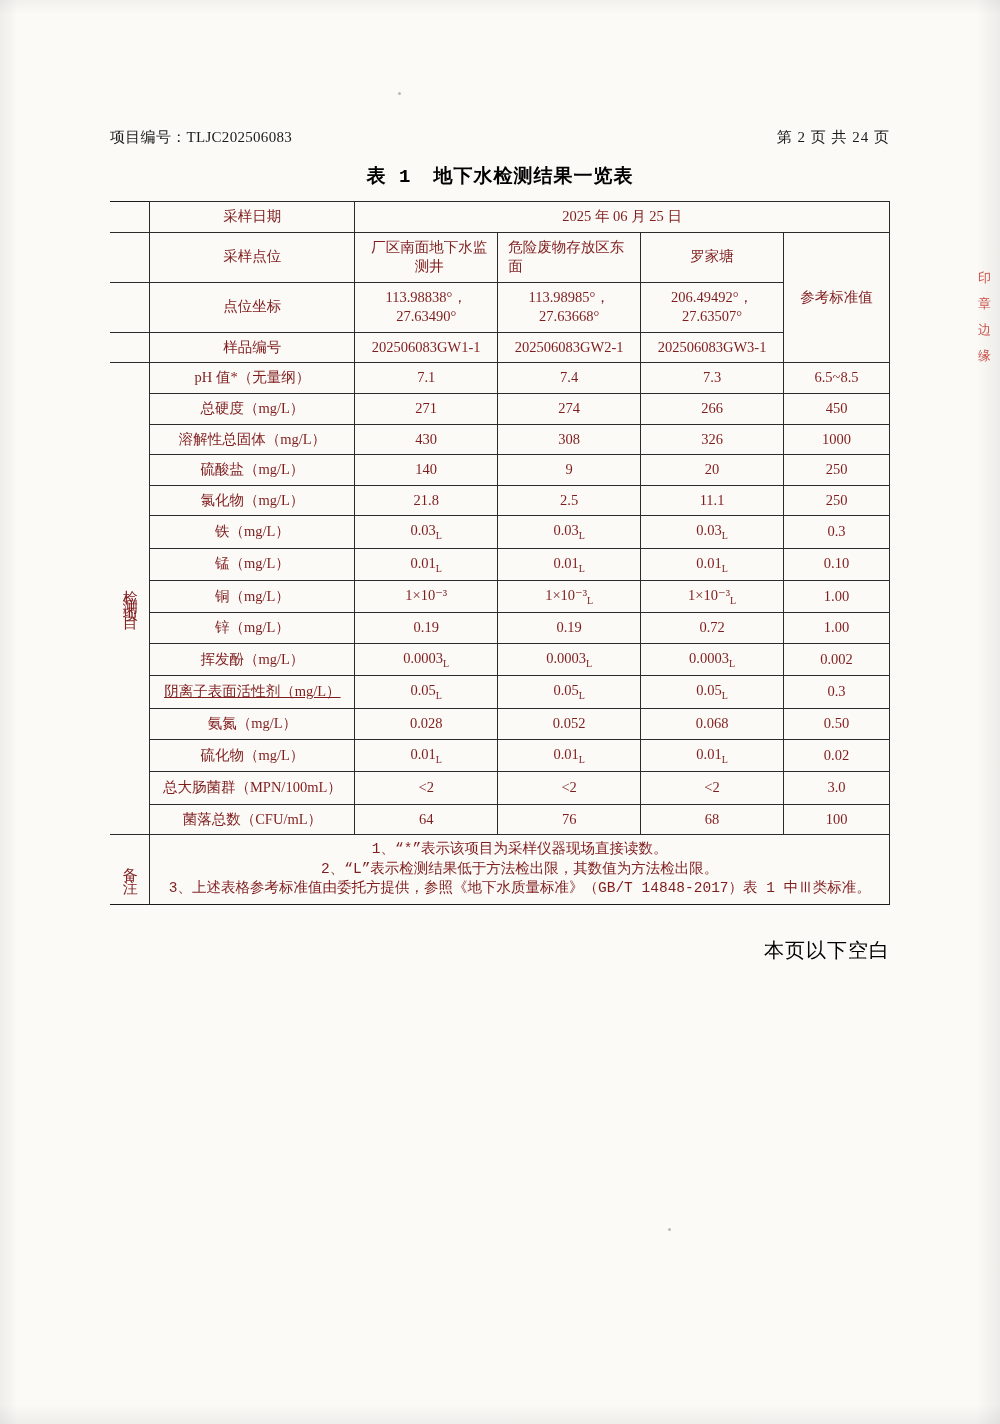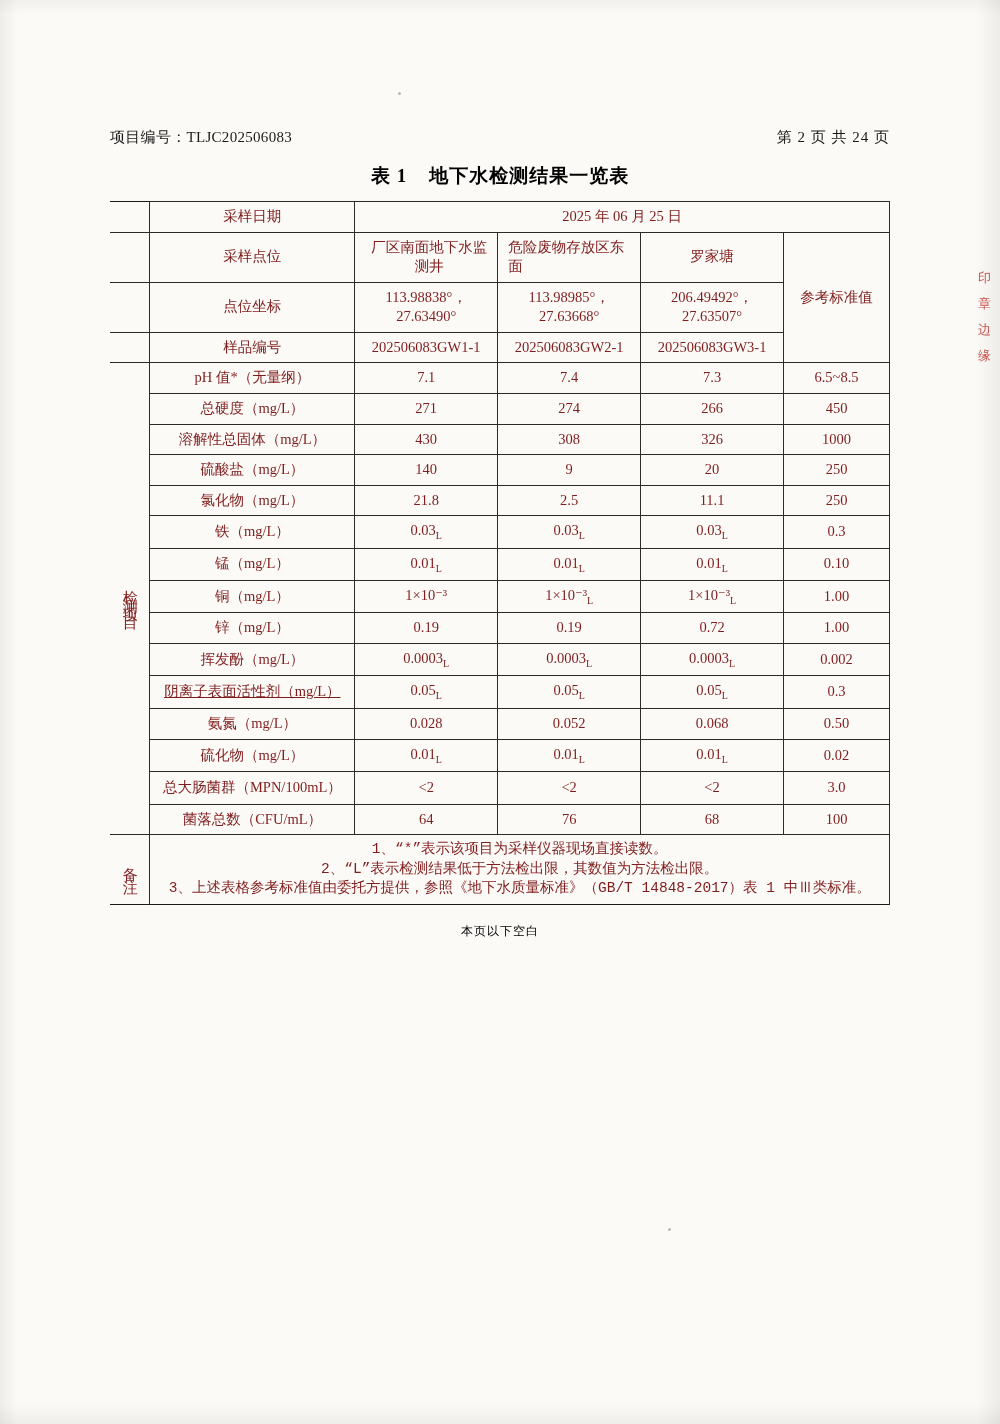--- a/index.html
+++ b/index.html
@@ -47,20 +47,21 @@
   .header-left { font-size: 15px; }
   .header-right { font-size: 15px; letter-spacing: 1px; }
 
   .doc-title {
     text-align: center;
     font-size: 19px;
     font-weight: bold;
     margin-top: 16px;
     margin-bottom: 12px;
     letter-spacing: 1px;
+    font-family: Liberation Mono, monospace;
   }
   .doc-title .t-num { margin-right: 22px; }
 
   table.main {
     border-collapse: collapse;
     width: 780px;
     font-size: 14.5px;
     color: #7f1d1d;
   }
   table.main td, table.main th {
@@ -105,23 +106,23 @@
     padding: 7px 8px 8px 10px;
     font-size: 14.5px;
     line-height: 1.75;
   }
   .notes-cell div { white-space: normal; }
   .note-side {
     font-size: 15px;
     line-height: 1.9;
   }
   .blank-line {
-    text-align: center;
-    font-size: 12px;
-    margin-top: 18px;
+    text-align: right;
+    font-size: 20px;
+    margin-top: 32px;
     letter-spacing: 1px;
   }
   
   .stamp {
     position: absolute;
     right: 6px;
     top: 265px;
     width: 16px;
     color: #c0342b;
     font-size: 13px;

